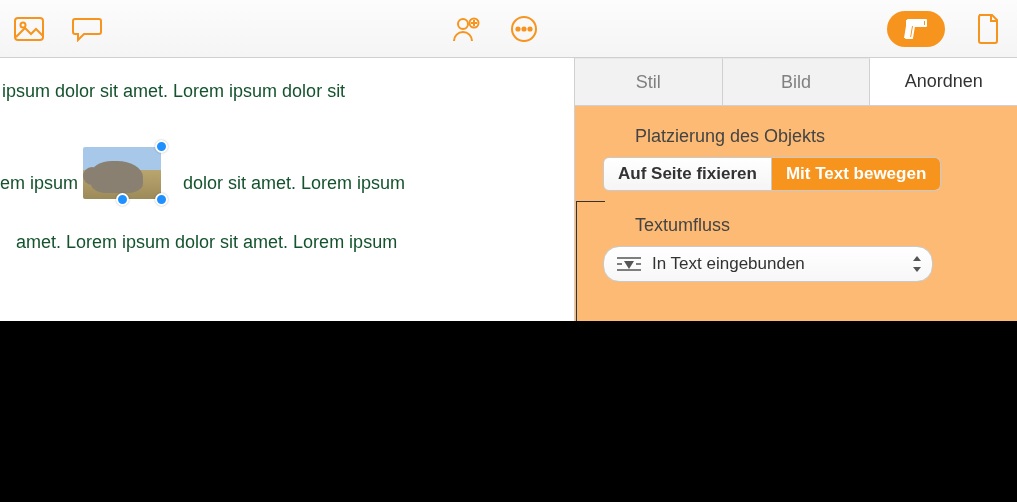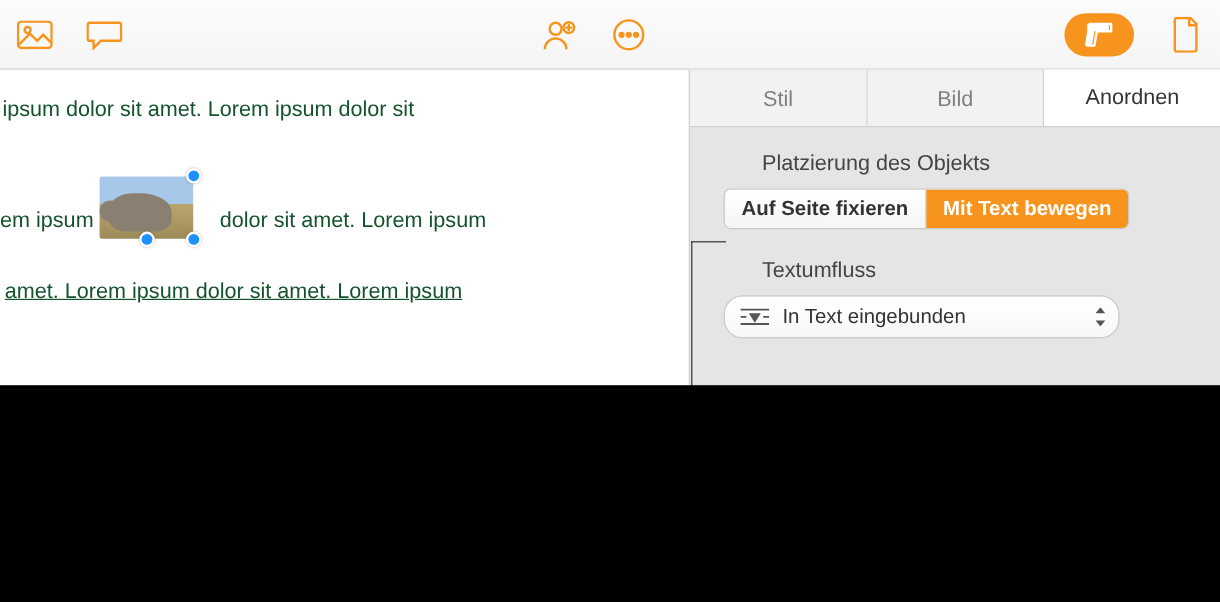--- a/index.html
+++ b/index.html
@@ -51,21 +51,21 @@
       position: relative;
       font-size: 18px;
       color: #14532d;
       line-height: 1.25;
       overflow: hidden;
     }
     .doc .line1 { padding-left: 2px; padding-bottom: 44px; }
     .doc .line2 { padding-left: 0; display: flex; align-items: flex-end; }
     .doc .line2 .before { white-space: pre; }
     .doc .line2 .after { padding-left: 22px; }
-    .doc .line3 { padding-left: 4px; padding-top: 36px; text-decoration: underline; }
+    .doc .line3 { padding-left: 16px; padding-top: 36px; }
     .inline-img {
       width: 78px;
       height: 52px;
       position: relative;
       background: linear-gradient(to bottom, #a7c8e8 0%, #a7c8e8 45%, #b9a56e 45%, #9c8a59 100%);
       border-radius: 2px;
       margin-bottom: -4px;
     }
     .elephant {
       position: absolute;
@@ -90,21 +90,21 @@
       border-radius: 50%;
       box-shadow: 0 0 2px rgba(0,0,0,0.3);
     }
     .sd-tr { right: -7px; top: -7px; }
     .sd-br { right: -7px; bottom: -7px; }
     .sd-bc { left: 50%; margin-left: -6px; bottom: -7px; }
 
     .sidebar {
       flex: 1;
       border-left: 1px solid #d0d0d0;
-      background: #e5e5e5;
+      background: #fdba74;
       display: flex;
       flex-direction: column;
     }
     .tabs {
       display: flex;
       height: 48px;
       border-bottom: 1px solid #d0d0d0;
     }
     .tab {
       flex: 1;

